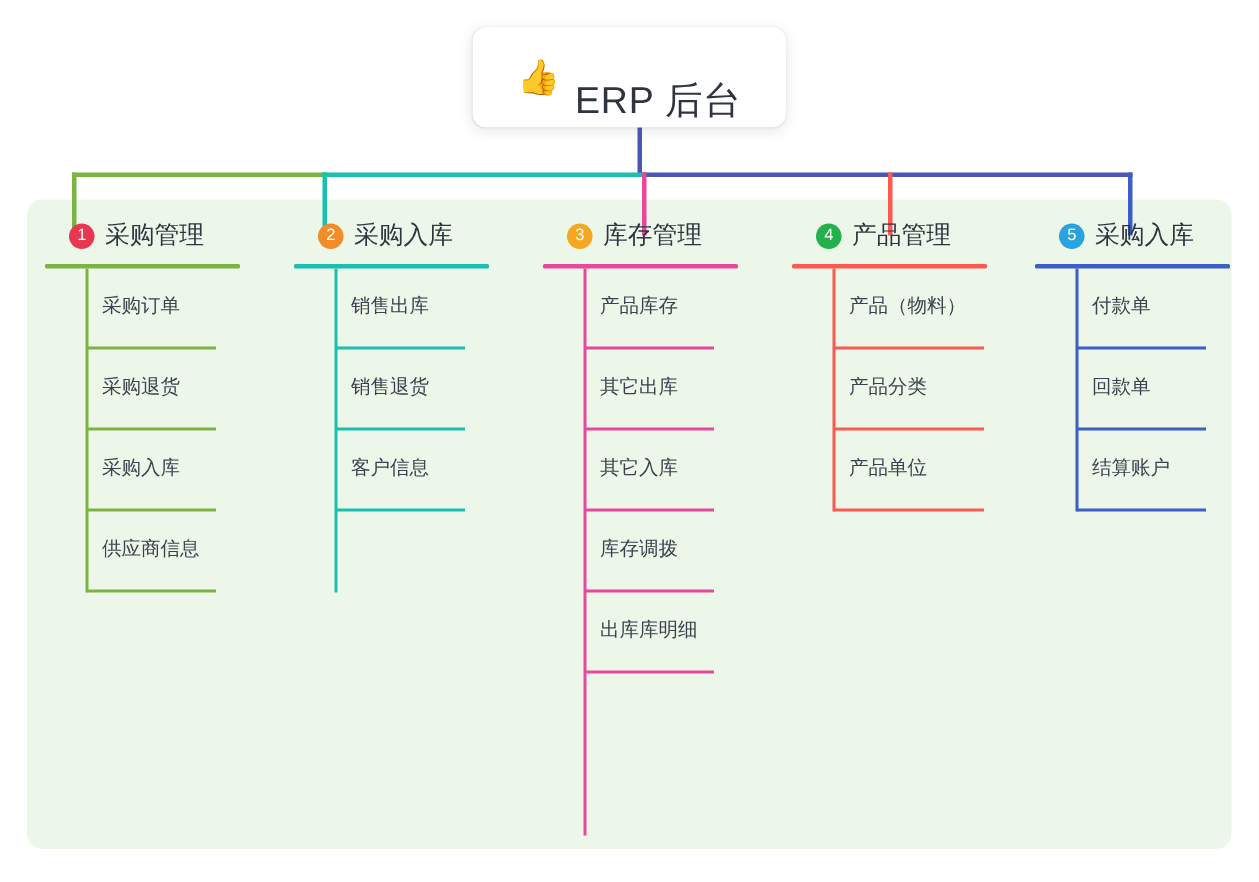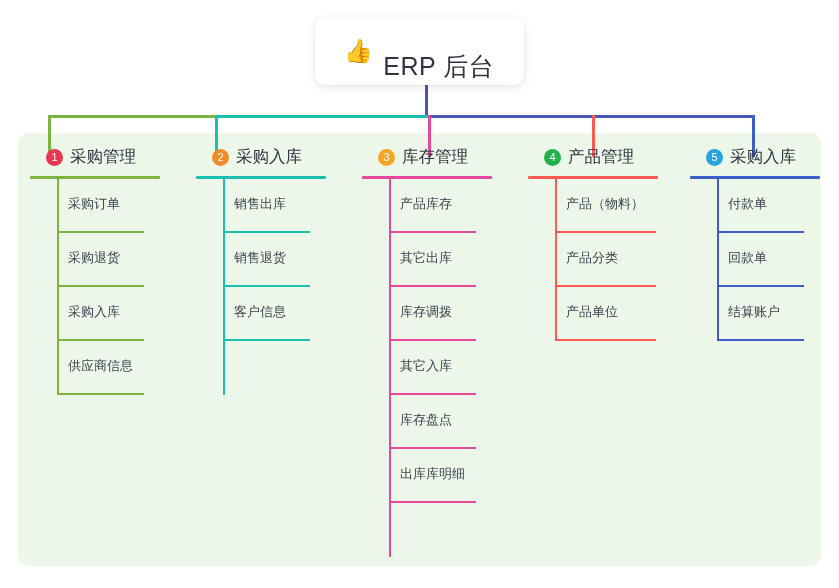--- a/index.html
+++ b/index.html
@@ -183,29 +183,25 @@
           <div class="spine" style="background: rgb(232, 72, 156); height: 378px;"></div>
           <div class="item">
             <span class="item-label">产品库存</span>
             <div class="item-rule" style="background: rgb(232, 72, 156); width: 86px;"></div>
           </div>
           <div class="item">
             <span class="item-label">其它出库</span>
             <div class="item-rule" style="background: rgb(232, 72, 156); width: 86px;"></div>
           </div>
           <div class="item">
+            <span class="item-label">其它入库</span>
+            <div class="item-rule" style="background: rgb(232, 72, 156); width: 86px;"></div>
+          </div>
+          <div class="item">
             <span class="item-label">库存调拨</span>
-            <div class="item-rule" style="background: rgb(232, 72, 156); width: 86px;"></div>
-          </div>
-          <div class="item">
-            <span class="item-label">其它入库</span>
-            <div class="item-rule" style="background: rgb(232, 72, 156); width: 86px;"></div>
-          </div>
-          <div class="item">
-            <span class="item-label">库存盘点</span>
             <div class="item-rule" style="background: rgb(232, 72, 156); width: 86px;"></div>
           </div>
           <div class="item">
             <span class="item-label">出库库明细</span>
             <div class="item-rule" style="background: rgb(232, 72, 156); width: 86px;"></div>
           </div>
         </div>
       </div>
       <div class="column" style="left: 528px; width: 148px;">
         <div class="col-head">

